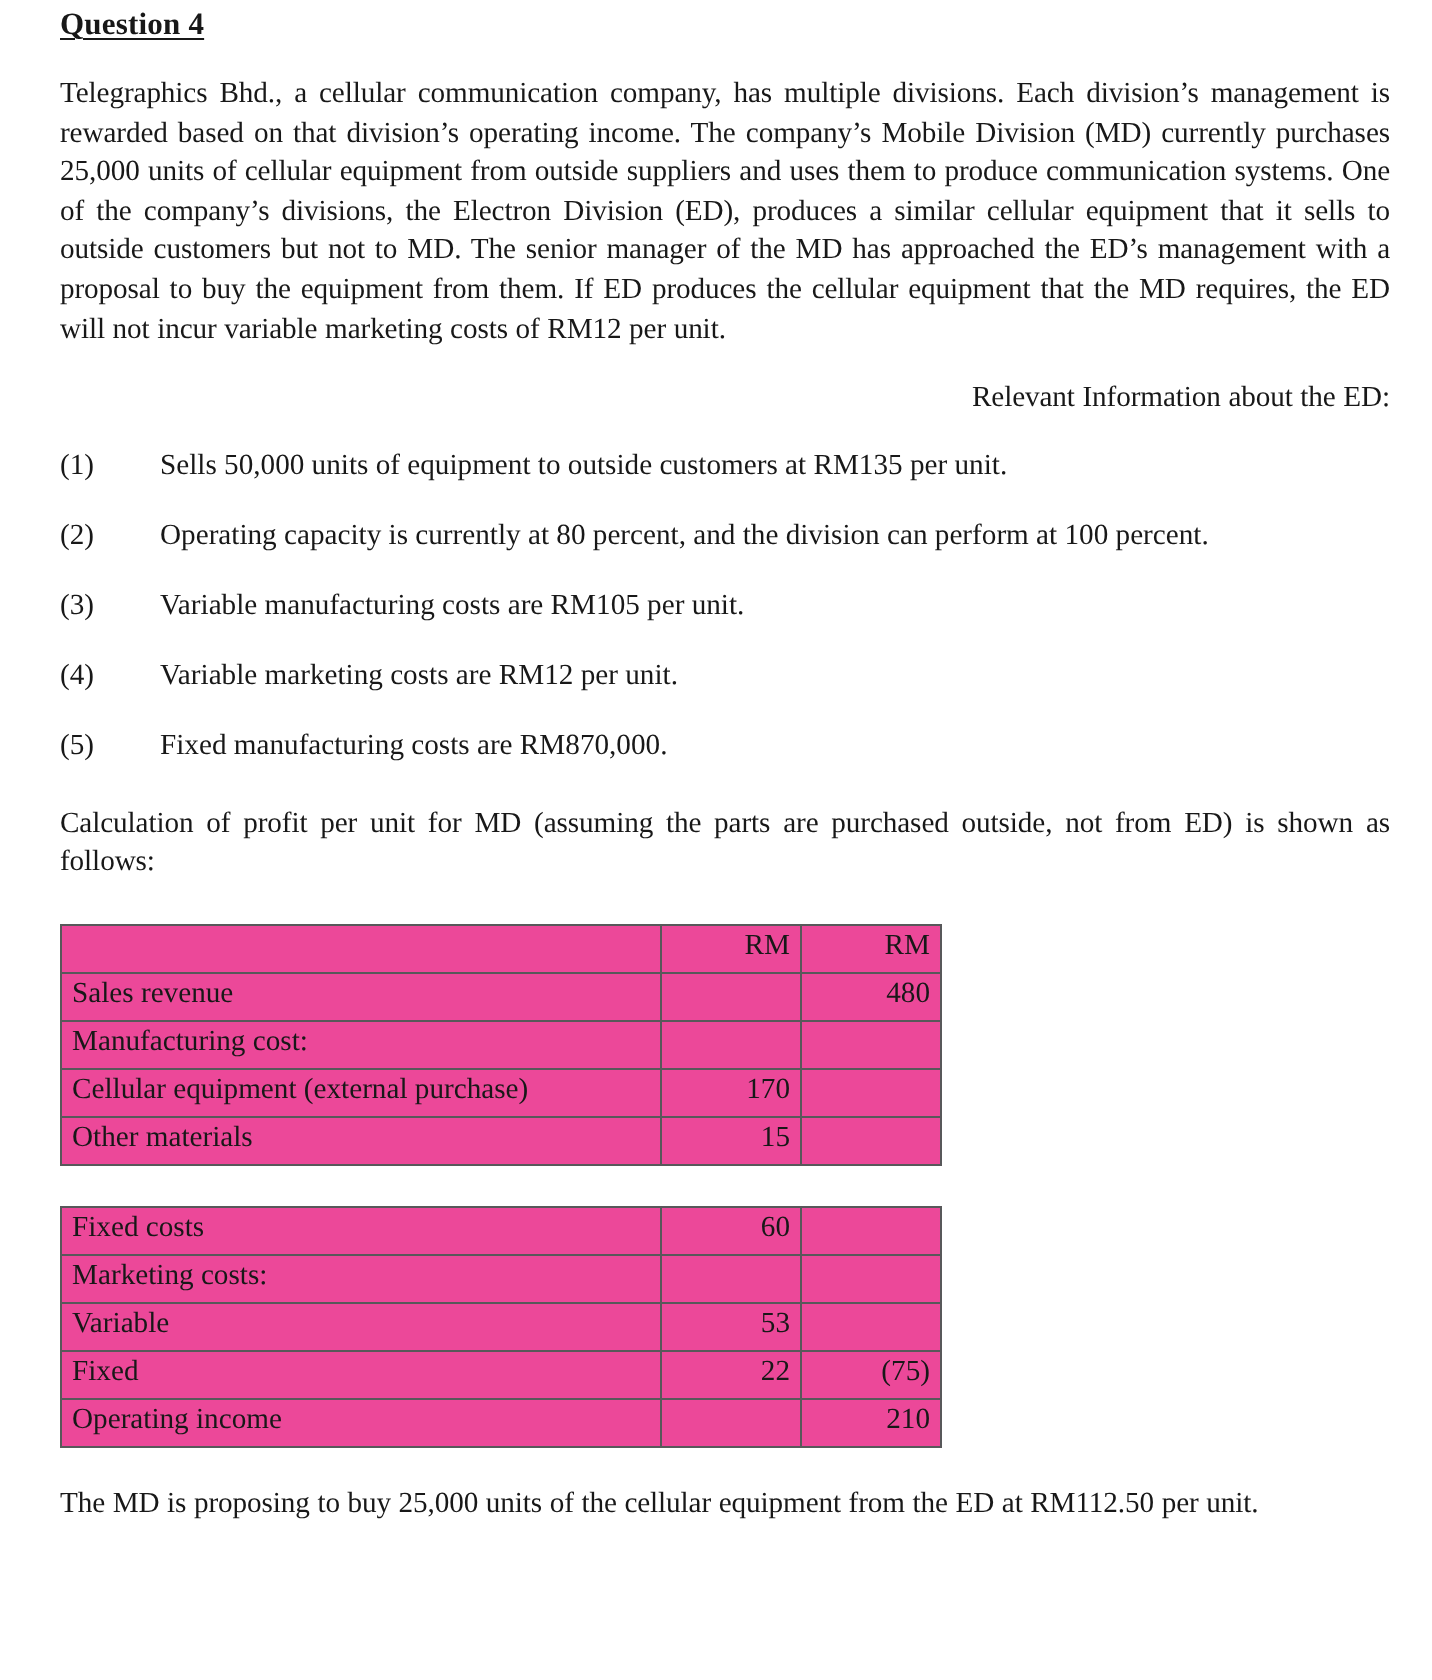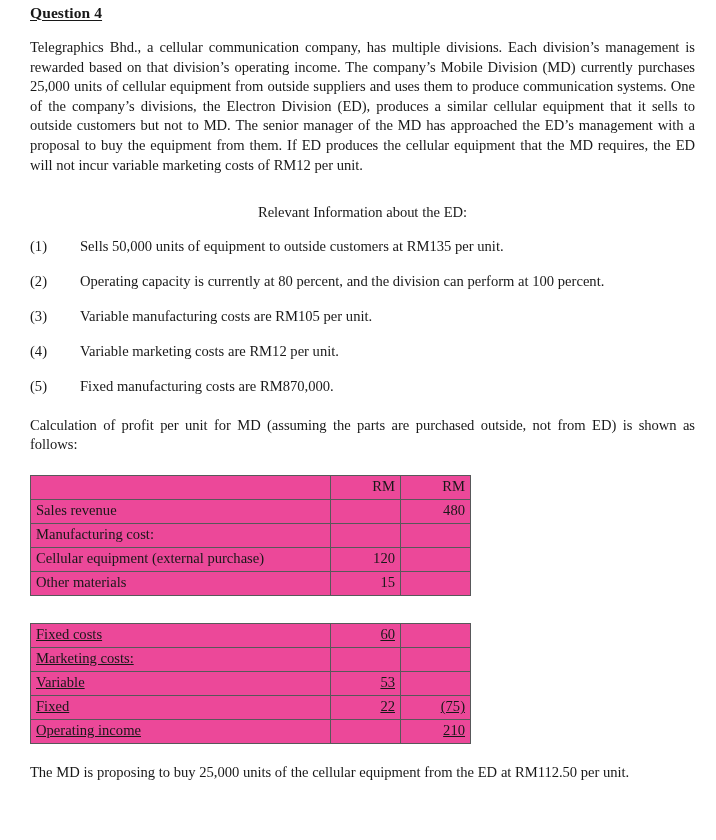--- a/index.html
+++ b/index.html
@@ -44,22 +44,22 @@
     text-align: justify;
     margin: 0;
     letter-spacing: -0.05px;
     word-spacing: 0.2px;
   }
   .para-intro {
     margin-top: 16px;
     padding-right: 0px;
   }
   .para-relevant {
-    margin-top: 28px;
-    text-align: center;
+    margin-top: 15px;
+    text-align: right;
   }
   .para-calc {
     margin-top: 19px;
     text-align: justify;
   }
   .para-final {
     margin-top: 19px;
     text-align: left;
   }
 
@@ -101,21 +101,21 @@
     height: 20px;
     vertical-align: middle;
     background: #ec4899;
   }
   .fin-table col.c-label { width: 300px; }
   .fin-table col.c-num1  { width: 70px; }
   .fin-table col.c-num2  { width: 70px; }
   .cell-label { text-align: left; }
   .cell-num   { text-align: right; padding-right: 7px; }
   .table-wrap-1 { margin-top: 20px; }
-  .table-wrap-2 { margin-top: 27px; text-decoration: underline; }
+  .table-wrap-2 { margin-top: 20px; }
 </style>
 </head>
 <body>
 
 <div class="page">
 
   <div>
     <h1 class="q-heading">Question 4</h1>
   </div>
 
@@ -166,21 +166,21 @@
             <td class="cell-num"></td>
             <td class="cell-num">480</td>
           </tr>
           <tr>
             <td class="cell-label">Manufacturing cost:</td>
             <td class="cell-num"></td>
             <td class="cell-num"></td>
           </tr>
           <tr>
             <td class="cell-label">Cellular equipment (external purchase)</td>
-            <td class="cell-num">120</td>
+            <td class="cell-num">170</td>
             <td class="cell-num"></td>
           </tr>
           <tr>
             <td class="cell-label">Other materials</td>
             <td class="cell-num">15</td>
             <td class="cell-num"></td>
           </tr>
         </tbody>
     </table>
   </div>

